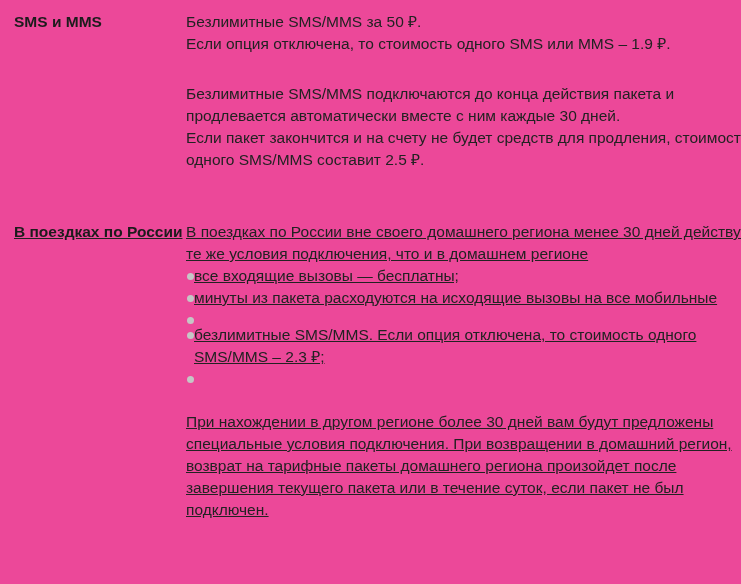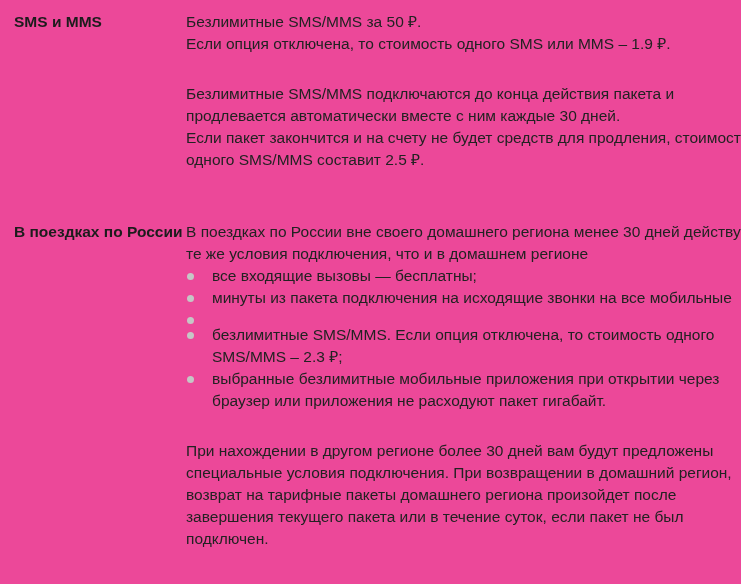--- a/index.html
+++ b/index.html
@@ -19,20 +19,21 @@
     line-height: 22px;
     color: #222222;
   }
   .row {
     display: grid;
     grid-template-columns: 172px 1fr;
     align-items: start;
   }
   .row + .row {
     margin-top: 50px;
+    text-decoration: underline;
   }
   .heading {
     margin: 0;
     font-size: 15.5px;
     font-weight: 700;
     color: #1c1c1c;
     line-height: 22px;
   }
   .para + .para,
   .bullet-list + .para {
@@ -51,21 +52,21 @@
   }
   .dot {
     flex: 0 0 auto;
     width: 7px;
     height: 7px;
     border-radius: 50%;
     background: #c6c6c6;
     margin: 8px 0 0 1px;
   }
   .li-text {
-    margin-left: 18px;
+    margin-left: 0;
   }
 </style>
 </head>
 <body>
 
 <div class="page">
 
   <section class="row">
     <h3 class="heading">SMS и MMS</h3>
     <div class="content">
@@ -93,39 +94,35 @@
       <ul class="bullet-list">
         <li>
           <span class="dot"></span>
           <div class="li-text">
             <div class="line">все входящие вызовы — бесплатны;</div>
           </div>
         </li>
         <li>
           <span class="dot"></span>
           <div class="li-text">
-            <div class="line">минуты из пакета подключения на исходящие звонки на все мобильные</div>
+            <div class="line">минуты из пакета расходуются на исходящие вызовы на все мобильные</div>
           </div>
         </li>
         <li>
           <span class="dot"></span>
         </li>
         <li>
           <span class="dot"></span>
           <div class="li-text">
             <div class="line">безлимитные SMS/MMS. Если опция отключена, то стоимость одного</div>
             <div class="line">SMS/MMS – 2.3 ₽;</div>
           </div>
         </li>
         <li>
           <span class="dot"></span>
-          <div class="li-text">
-            <div class="line">выбранные безлимитные мобильные приложения при открытии через</div>
-            <div class="line">браузер или приложения не расходуют пакет гигабайт.</div>
-          </div>
         </li>
       </ul>
 
       <div class="para">
         <div class="line">При нахождении в другом регионе более 30 дней вам будут предложены</div>
         <div class="line">специальные условия подключения. При возвращении в домашний регион,</div>
         <div class="line">возврат на тарифные пакеты домашнего региона произойдет после</div>
         <div class="line">завершения текущего пакета или в течение суток, если пакет не был</div>
         <div class="line">подключен.</div>
       </div>

